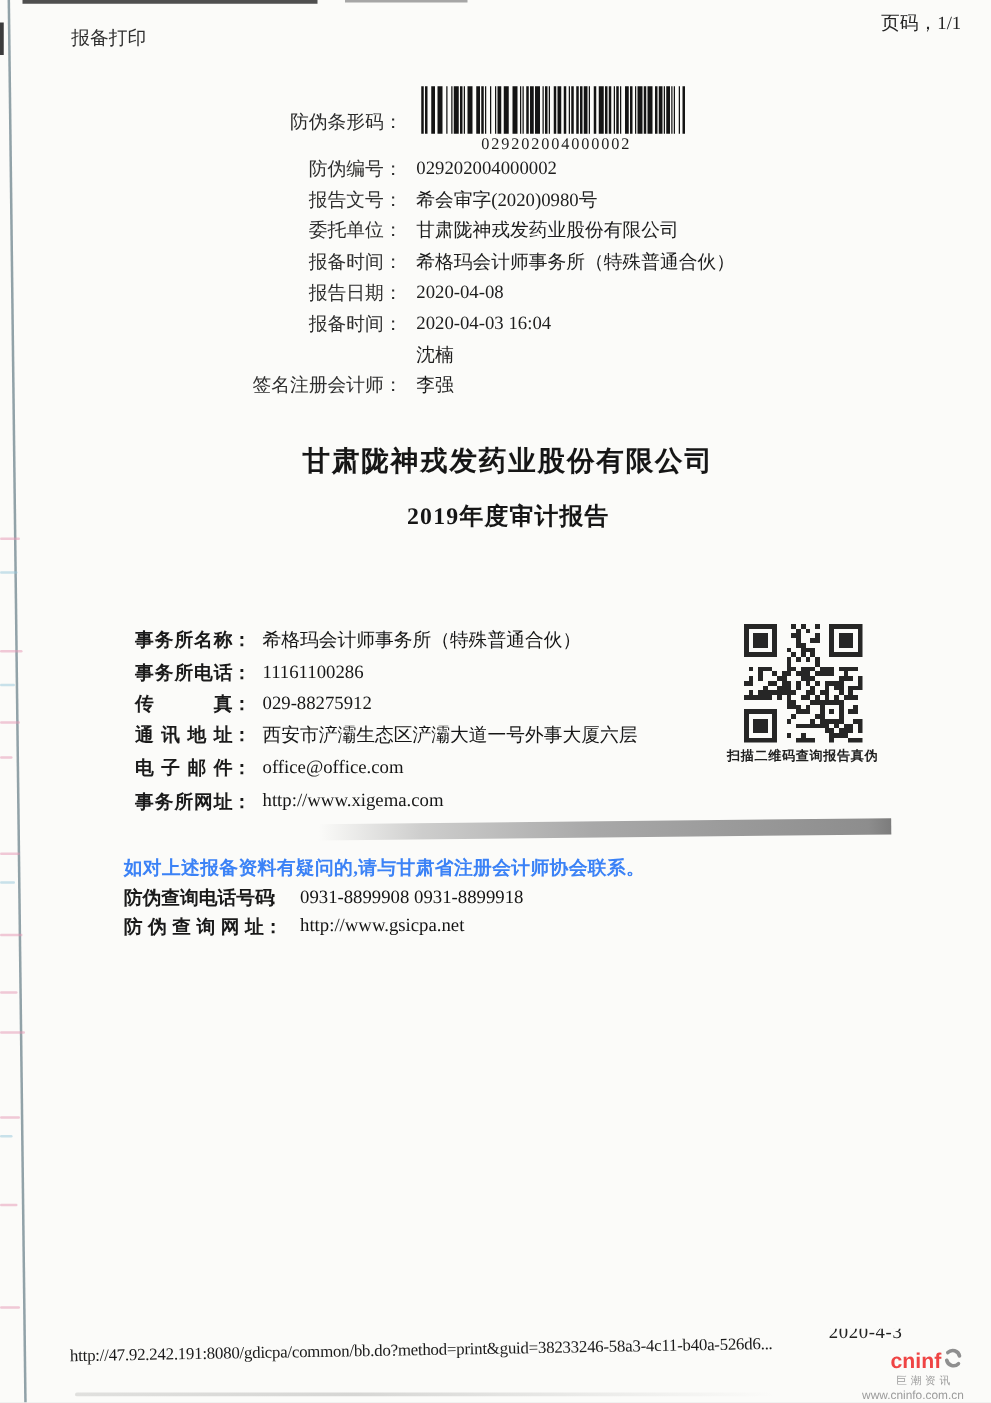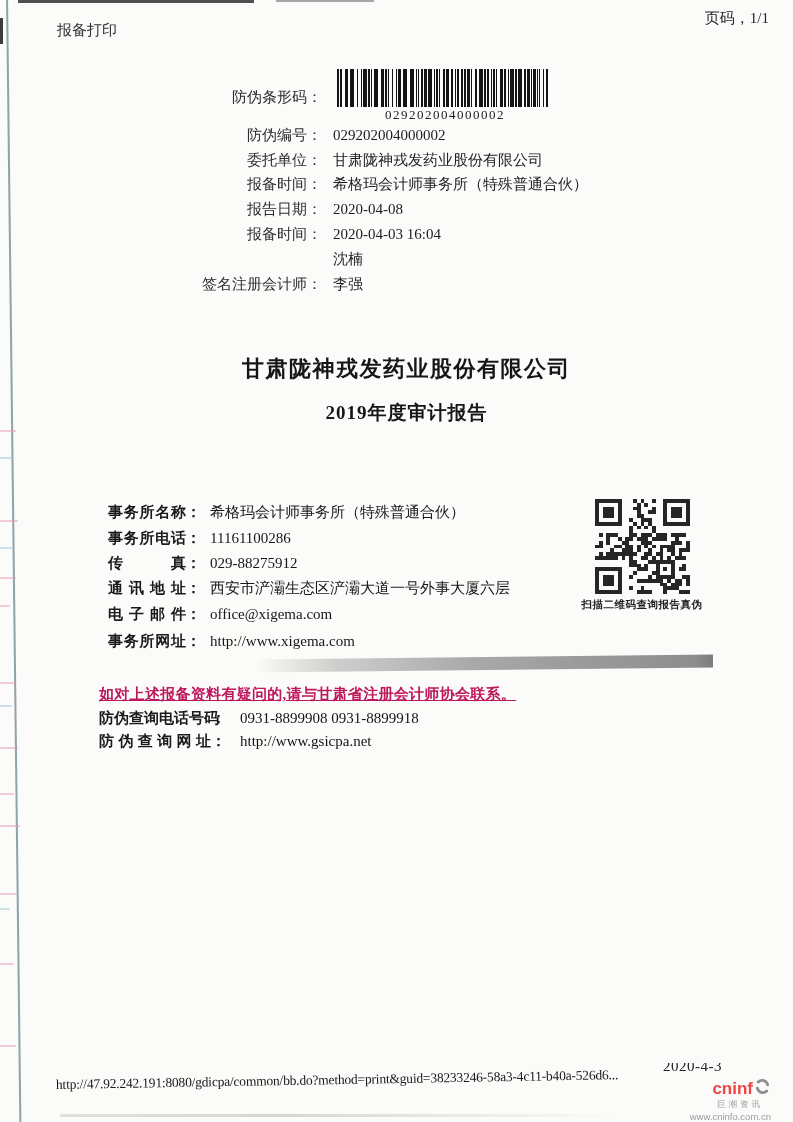--- a/index.html
+++ b/index.html
@@ -40,21 +40,21 @@
   .grow .val{margin-left:9px;color:#161616;}
   
   .qr{left:595px;top:499px;width:95px;height:95px;}
   .qr-caption{left:578px;top:598px;width:128px;text-align:center;font-size:10.5px;font-weight:700;
               letter-spacing:.5px;color:#1f1f1f;}
   
   .gray-bar{left:255px;top:657px;width:458px;height:13px;transform:rotate(-0.6deg);
             background:linear-gradient(90deg,rgba(170,170,170,0) 0%,rgba(168,168,168,.55) 18%,#a8a8a8 48%,#8d8d8d 96%,#7c7c7c 100%);}
   
   .notice{left:99px;top:683px;}
-  .nline1{font-size:15px;font-weight:700;letter-spacing:.3px;color:#be185d;height:23.5px;display:flex;align-items:center;text-decoration:underline;}
+  .nline1{font-size:15px;font-weight:700;letter-spacing:.3px;color:#3b82f6;height:23.5px;display:flex;align-items:center;}
   .nrow{display:flex;height:23.5px;align-items:center;font-size:15px;}
   .nrow .val{margin-left:14px;color:#141414;}
   .nrow .val.b{font-weight:400;}
   
   .f-url{left:56px;top:1077px;font-size:13.5px;letter-spacing:-.2px;color:#1a1a1a;
          transform:rotate(-1deg);transform-origin:left center;white-space:nowrap;}
   .f-date-clip{left:663px;top:1063px;width:76px;height:14px;overflow:hidden;}
   .f-date-clip span{display:block;font-size:15px;line-height:19px;margin-top:-6px;letter-spacing:.5px;color:#222;}
   .logo{left:663px;top:1078px;width:108px;color:#8f8f8f;}
   .logo .brand{display:flex;align-items:center;justify-content:flex-end;gap:1px;
@@ -153,20 +153,24 @@
       <i style="left:209px;width:2px"></i>
     </div>
   <div class="abs bc-num">029202004000002</div>
 
   <div class="abs filing">
     <div class="frow">
         <span class="lab">防伪编号：</span>
         <span class="val">029202004000002</span>
       </div>
     <div class="frow">
+        <span class="lab">报告文号：</span>
+        <span class="val">希会审字(2020)0980号</span>
+      </div>
+    <div class="frow">
         <span class="lab">委托单位：</span>
         <span class="val">甘肃陇神戎发药业股份有限公司</span>
       </div>
     <div class="frow">
         <span class="lab">报备时间：</span>
         <span class="val">希格玛会计师事务所（特殊普通合伙）</span>
       </div>
     <div class="frow">
         <span class="lab">报告日期：</span>
         <span class="val">2020-04-08</span>
@@ -230,21 +234,21 @@
         <span class="val">西安市浐灞生态区浐灞大道一号外事大厦六层</span>
       </div>
     <div class="grow">
         <span class="jspread">
           <span>电</span>
           <span>子</span>
           <span>邮</span>
           <span>件</span>
         </span>
         <span class="colon">：</span>
-        <span class="val">office@xigema.com</span>
+        <span class="val">office@office.com</span>
       </div>
     <div class="grow" style="margin-top:1.5px;">
         <span class="jspread">
           <span>事</span>
           <span>务</span>
           <span>所</span>
           <span>网</span>
           <span>址</span>
         </span>
         <span class="colon">：</span>

